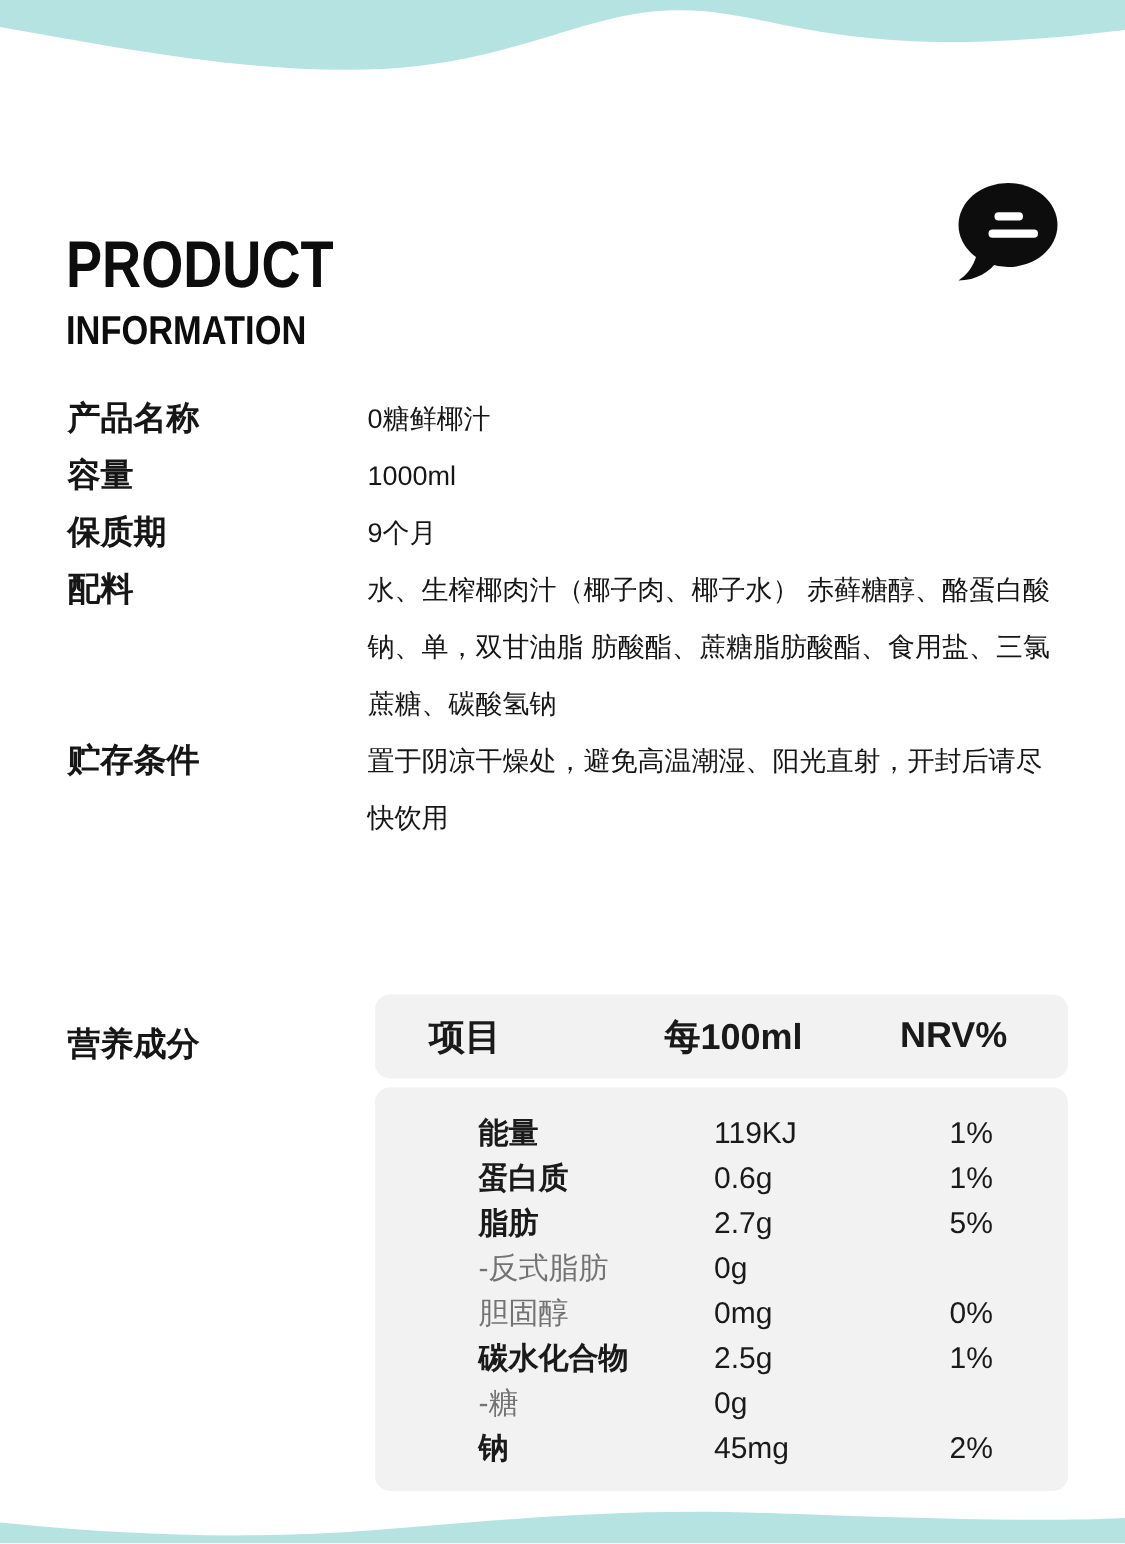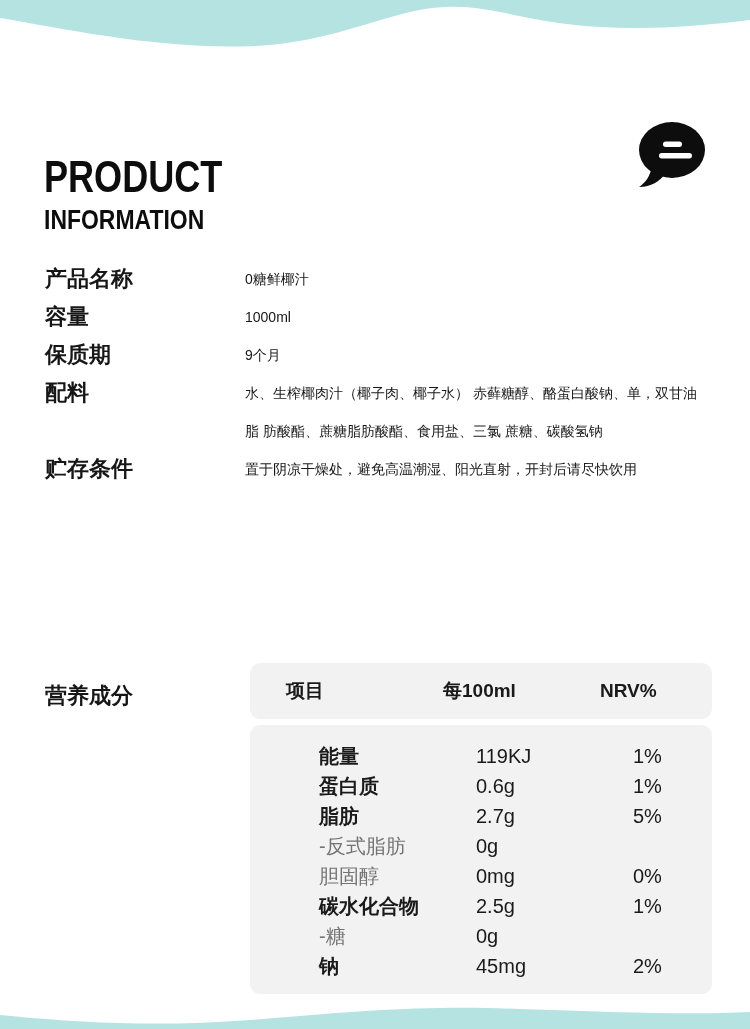--- a/index.html
+++ b/index.html
@@ -29,33 +29,33 @@
   }
   .bubble{position:absolute;left:636px;top:120px;}
 
   .details{position:absolute;left:45px;top:260px;width:660px;}
   .detail-row{display:flex;align-items:flex-start;}
   .detail-label{
     width:200px;flex-shrink:0;
     font-size:22px;line-height:38px;font-weight:600;color:#161616;
   }
   .detail-value{
-    flex:1;font-size:14px;line-height:38px;font-weight:500;color:#161616;
+    flex:1;font-size:18px;line-height:38px;font-weight:500;color:#161616;
   }
   .nutrition-label{
     position:absolute;left:45px;top:653px;
     font-size:22px;line-height:38px;font-weight:600;color:#161616;margin-top:24px;
   }
 
   .table{position:absolute;left:250px;top:663px;width:462px;}
   .table-header{
     background:#f2f2f2;border-radius:10px;height:56px;
     display:grid;grid-template-columns:157px 157px 1fr;
     align-items:center;padding-left:36px;box-sizing:border-box;
-    font-size:19px;font-weight:600;color:#1a1a1a;
+    font-size:24px;font-weight:600;color:#1a1a1a;
   }
   .table-body{
     background:#f2f2f2;border-radius:10px;margin-top:6px;
     padding:16px 0 13px 36px;box-sizing:border-box;
   }
   .t-row{
     display:grid;grid-template-columns:157px 157px 1fr;
     line-height:30px;font-size:20px;color:#1a1a1a;font-weight:500;margin-left:33px;
   }
   .t-row .cell-item{font-weight:600;}

